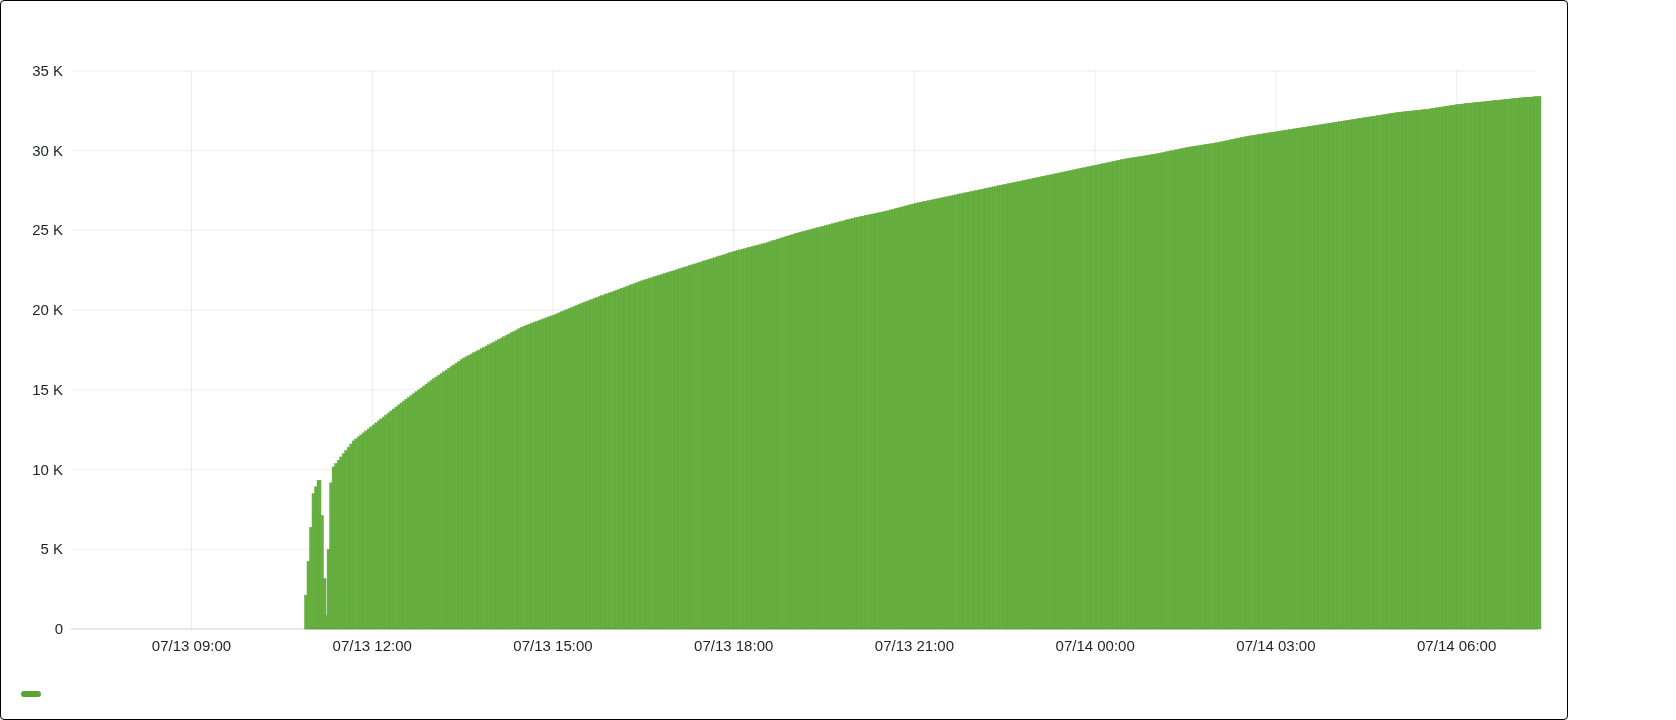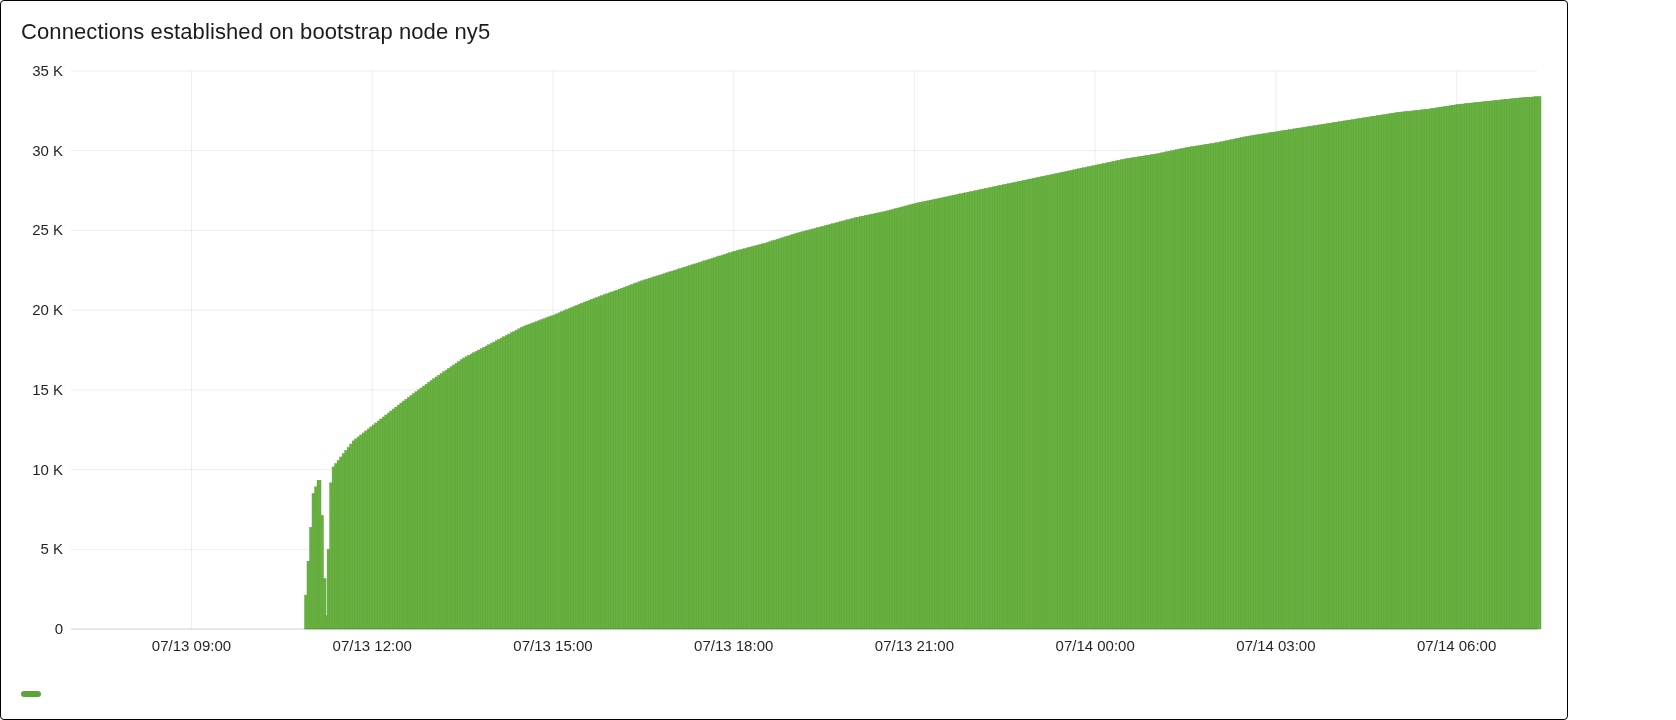--- a/index.html
+++ b/index.html
@@ -51,21 +51,20 @@
     background: #5ca43a;
   }
   svg { display:block; }
   .grid-line { stroke: rgba(0,0,0,0.07); stroke-width:1; }
   .axis-text { font-size: 15px; fill:#1f2328; font-family:inherit; }
 </style>
 </head>
 <body>
 
 <div class="panel">
-  <div class="title">Connections established on bootstrap node ny5</div>
 
   <div class="chart-area">
     <svg id="chart-svg" width="100%" height="100%" preserveAspectRatio="none" viewBox="0 0 1526 602">
         <line x1="50" x2="1516" y1="568" y2="568" class="grid-line"></line>
         <text x="42" y="573" text-anchor="end" class="axis-text">0</text>
         <line x1="50" x2="1516" y1="488.28571428571433" y2="488.28571428571433" class="grid-line"></line>
         <text x="42" y="493.28571428571433" text-anchor="end" class="axis-text">5 K</text>
         <line x1="50" x2="1516" y1="408.57142857142856" y2="408.57142857142856" class="grid-line"></line>
         <text x="42" y="413.57142857142856" text-anchor="end" class="axis-text">10 K</text>
         <line x1="50" x2="1516" y1="328.85714285714283" y2="328.85714285714283" class="grid-line"></line>

